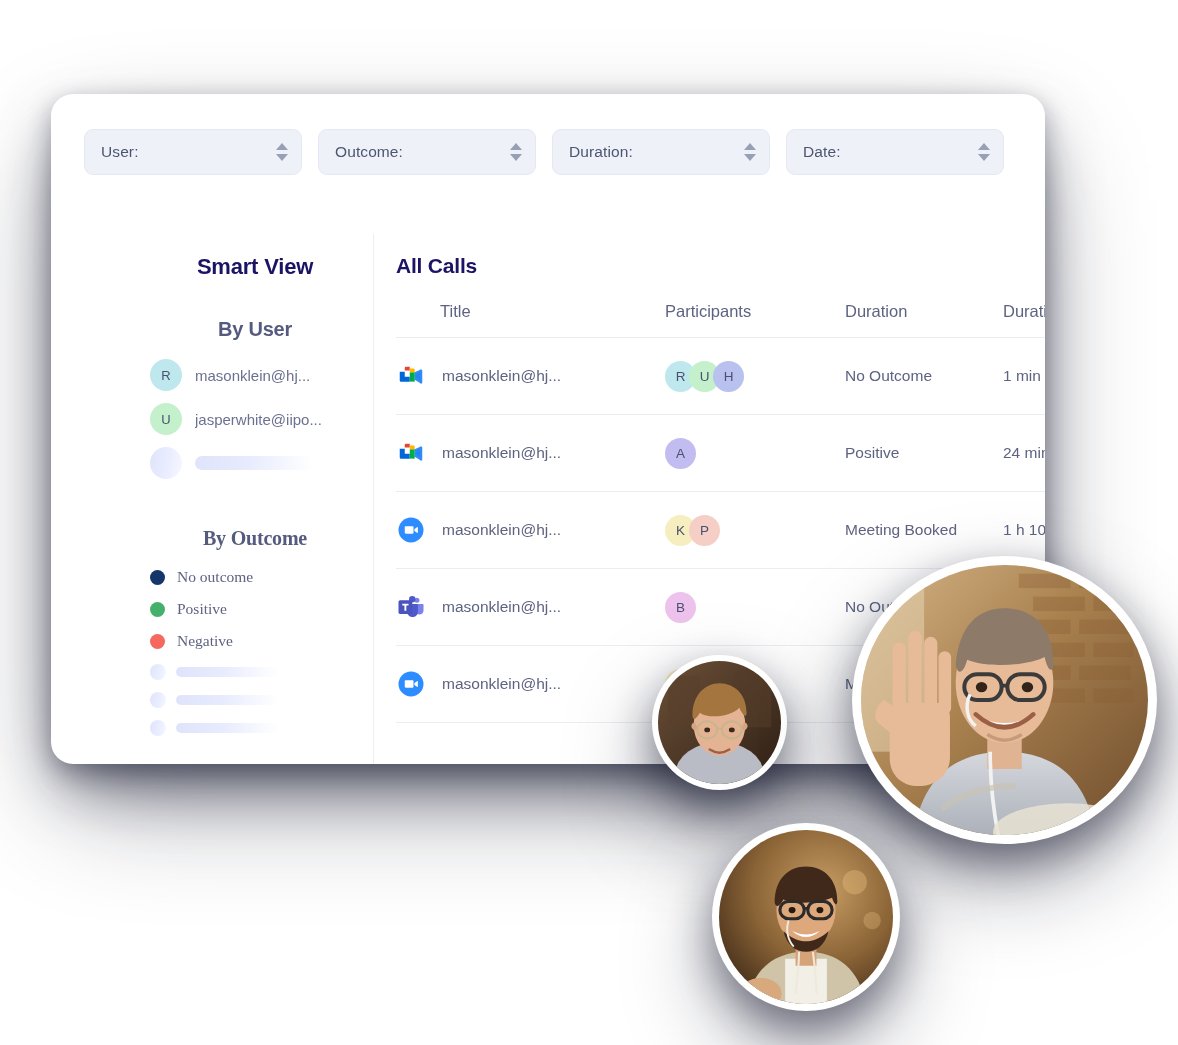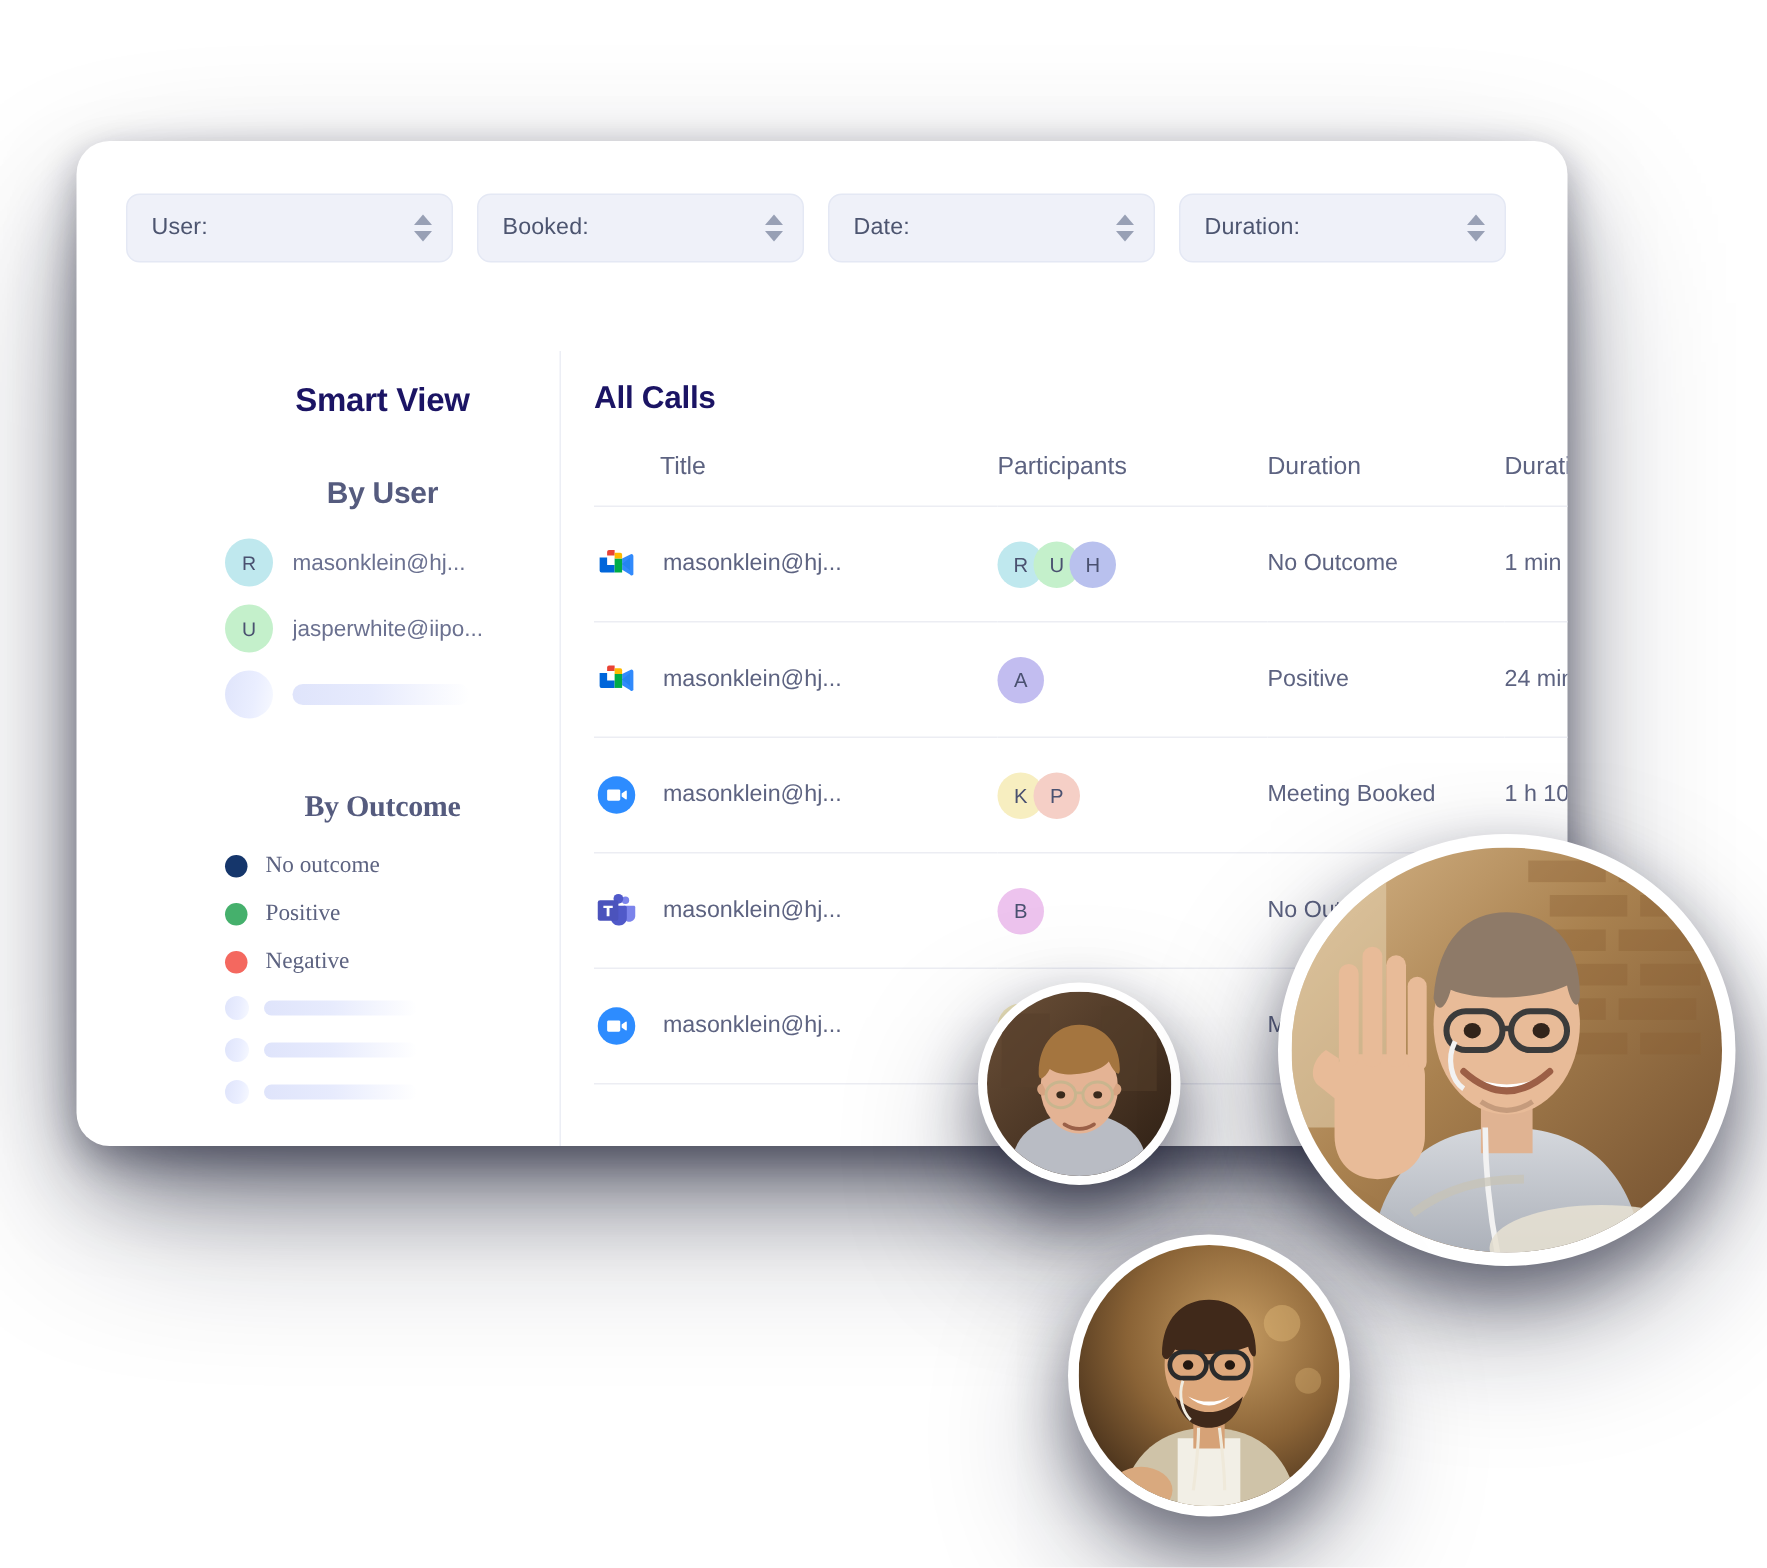--- a/index.html
+++ b/index.html
@@ -278,35 +278,35 @@
 
   <div id="filter-bar">
     <div class="filter-field">
       <span class="filter-label">User:</span>
       <span class="spinner">
         <span class="spin-up"></span>
           <span class="spin-down"></span>
       </span>
     </div>
     <div class="filter-field">
-      <span class="filter-label">Booked:</span>
+      <span class="filter-label">Outcome:</span>
       <span class="spinner">
         <span class="spin-up"></span>
           <span class="spin-down"></span>
       </span>
     </div>
     <div class="filter-field">
-      <span class="filter-label">Date:</span>
+      <span class="filter-label">Duration:</span>
       <span class="spinner">
         <span class="spin-up"></span>
           <span class="spin-down"></span>
       </span>
     </div>
     <div class="filter-field">
-      <span class="filter-label">Duration:</span>
+      <span class="filter-label">Date:</span>
       <span class="spinner">
         <span class="spin-up"></span>
           <span class="spin-down"></span>
       </span>
     </div>
   </div>
 
   <div id="vdivider"></div>
 
   <div id="sidebar">

